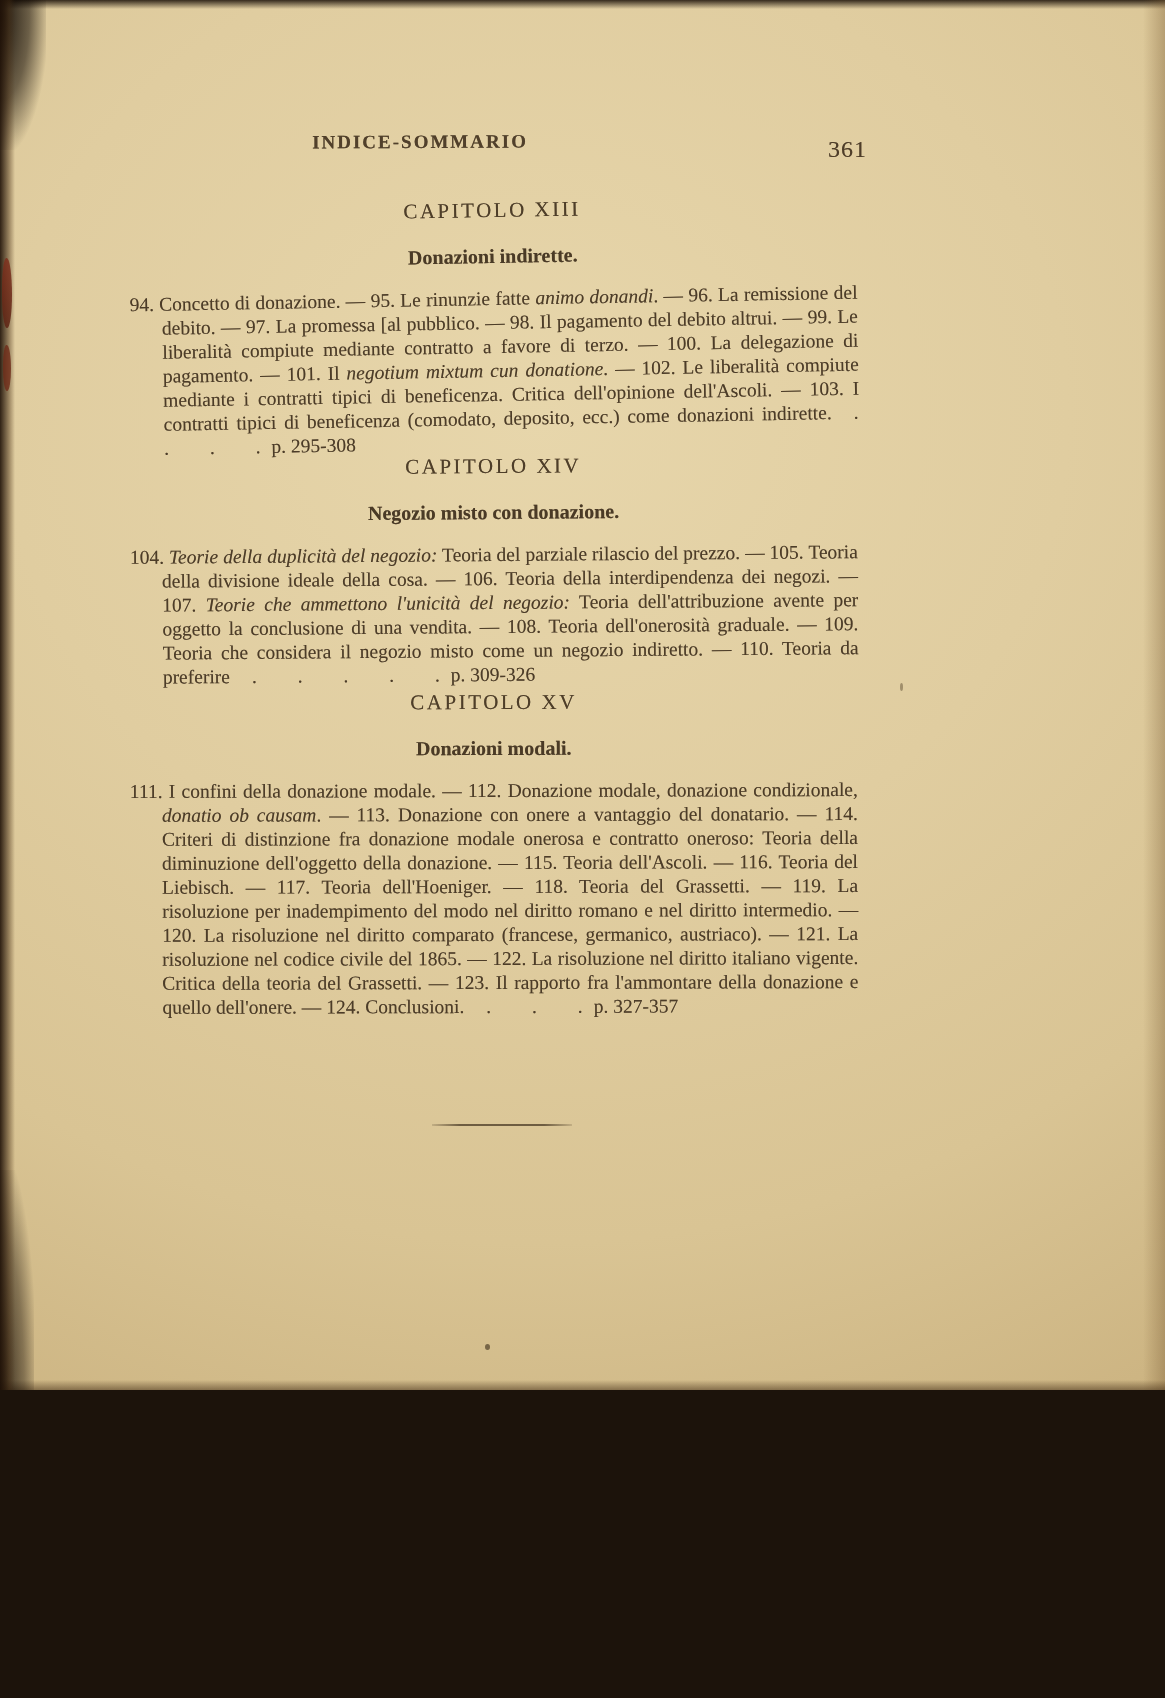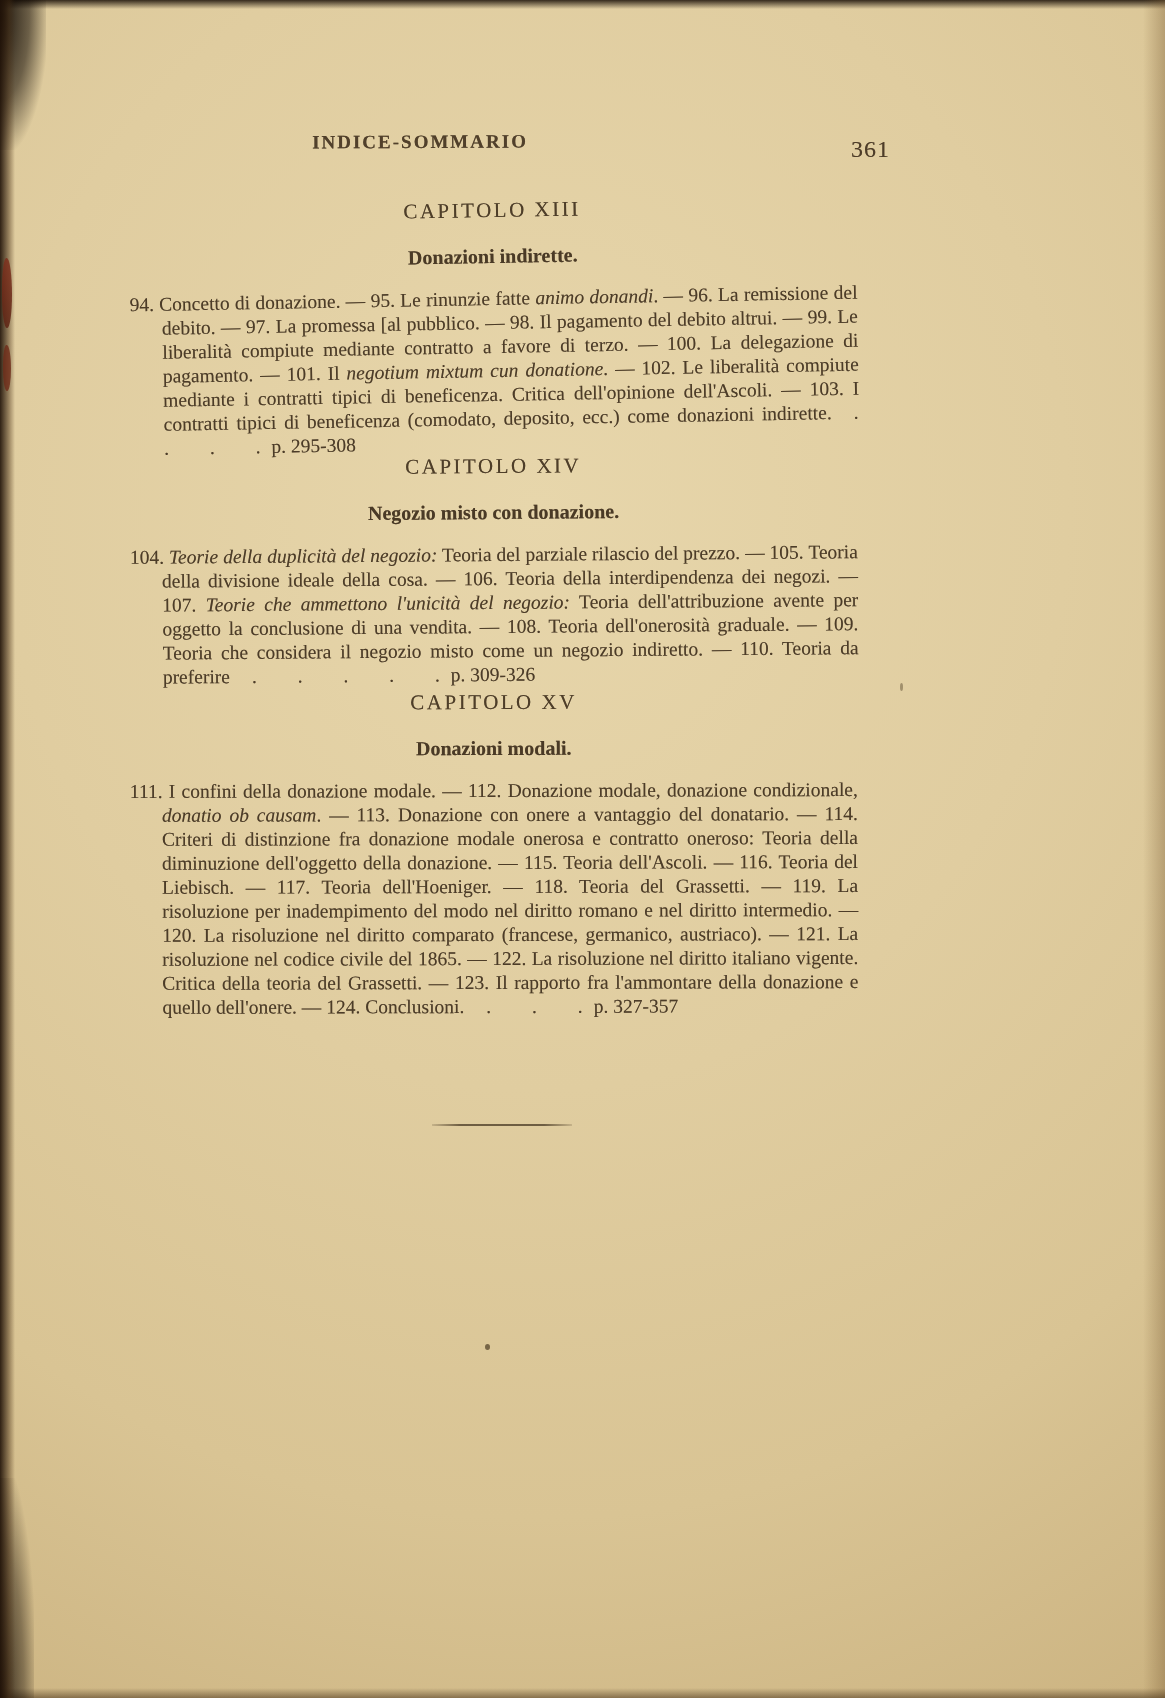--- a/index.html
+++ b/index.html
@@ -3,21 +3,21 @@
 <meta charset="utf-8">
 <style>
   html,body{margin:0;padding:0;}
   body{
     width:1165px;height:1698px;
     background:#1c130b;
     font-family:"Liberation Serif","DejaVu Serif",serif;
     overflow:hidden;
   }
   .scan{
-    position:relative;width:1165px;height:1698px;
+    position:relative;width:1165px;height:1390px;
     background:
       radial-gradient(ellipse 120% 90% at 46% 30%, #e7d6ab 0%, #e0cda0 38%, #d9c494 66%, #cdb583 88%, #c3a872 100%);
     text-decoration: underline;
   }
   
   .edge-top{position:absolute;top:0;left:0;width:100%;height:9px;
     background:linear-gradient(to bottom, rgba(24,14,6,.85), rgba(24,14,6,0));}
   .edge-left{position:absolute;top:0;left:0;width:15px;height:100%;
     background:linear-gradient(to right, rgba(32,18,8,.92), rgba(70,45,20,.45) 60%, rgba(70,45,20,0));}
   .edge-right{position:absolute;top:0;right:0;width:22px;height:100%;
@@ -33,21 +33,21 @@
   .mark2{left:3px;top:345px;width:8px;height:46px;background:#6e2a18;opacity:.8;}
   .speck{position:absolute;border-radius:50%;background:#776647;}
   .running-head{
     position:absolute;left:130px;top:131px;width:580px;text-align:center;
     font-weight:bold;font-size:19px;letter-spacing:2px;color:#51402b;
     transform:rotate(-0.25deg);
     text-shadow:0 0 .5px rgba(70,54,34,.55);
   }
   .folio{
     position:absolute;left:828px;top:136px;font-size:24px;color:#4e3d29;
-    letter-spacing:1px;text-shadow:0 0 .5px rgba(70,54,34,.5);margin-left:23px;
+    letter-spacing:1px;text-shadow:0 0 .5px rgba(70,54,34,.5);
   }
   .chapter{position:absolute;left:130px;width:728px;transform:rotate(var(--tilt,0deg));}
   .cap{
     margin:0;text-align:center;font-weight:normal;
     font-size:21px;letter-spacing:2.5px;color:#4e3e29;
     text-shadow:0 0 .5px rgba(70,54,34,.55);
   }
   .cap-title{
     margin:22px 0 0 0;text-align:center;
     font-size:20px;font-weight:bold;color:#4a3a26;

